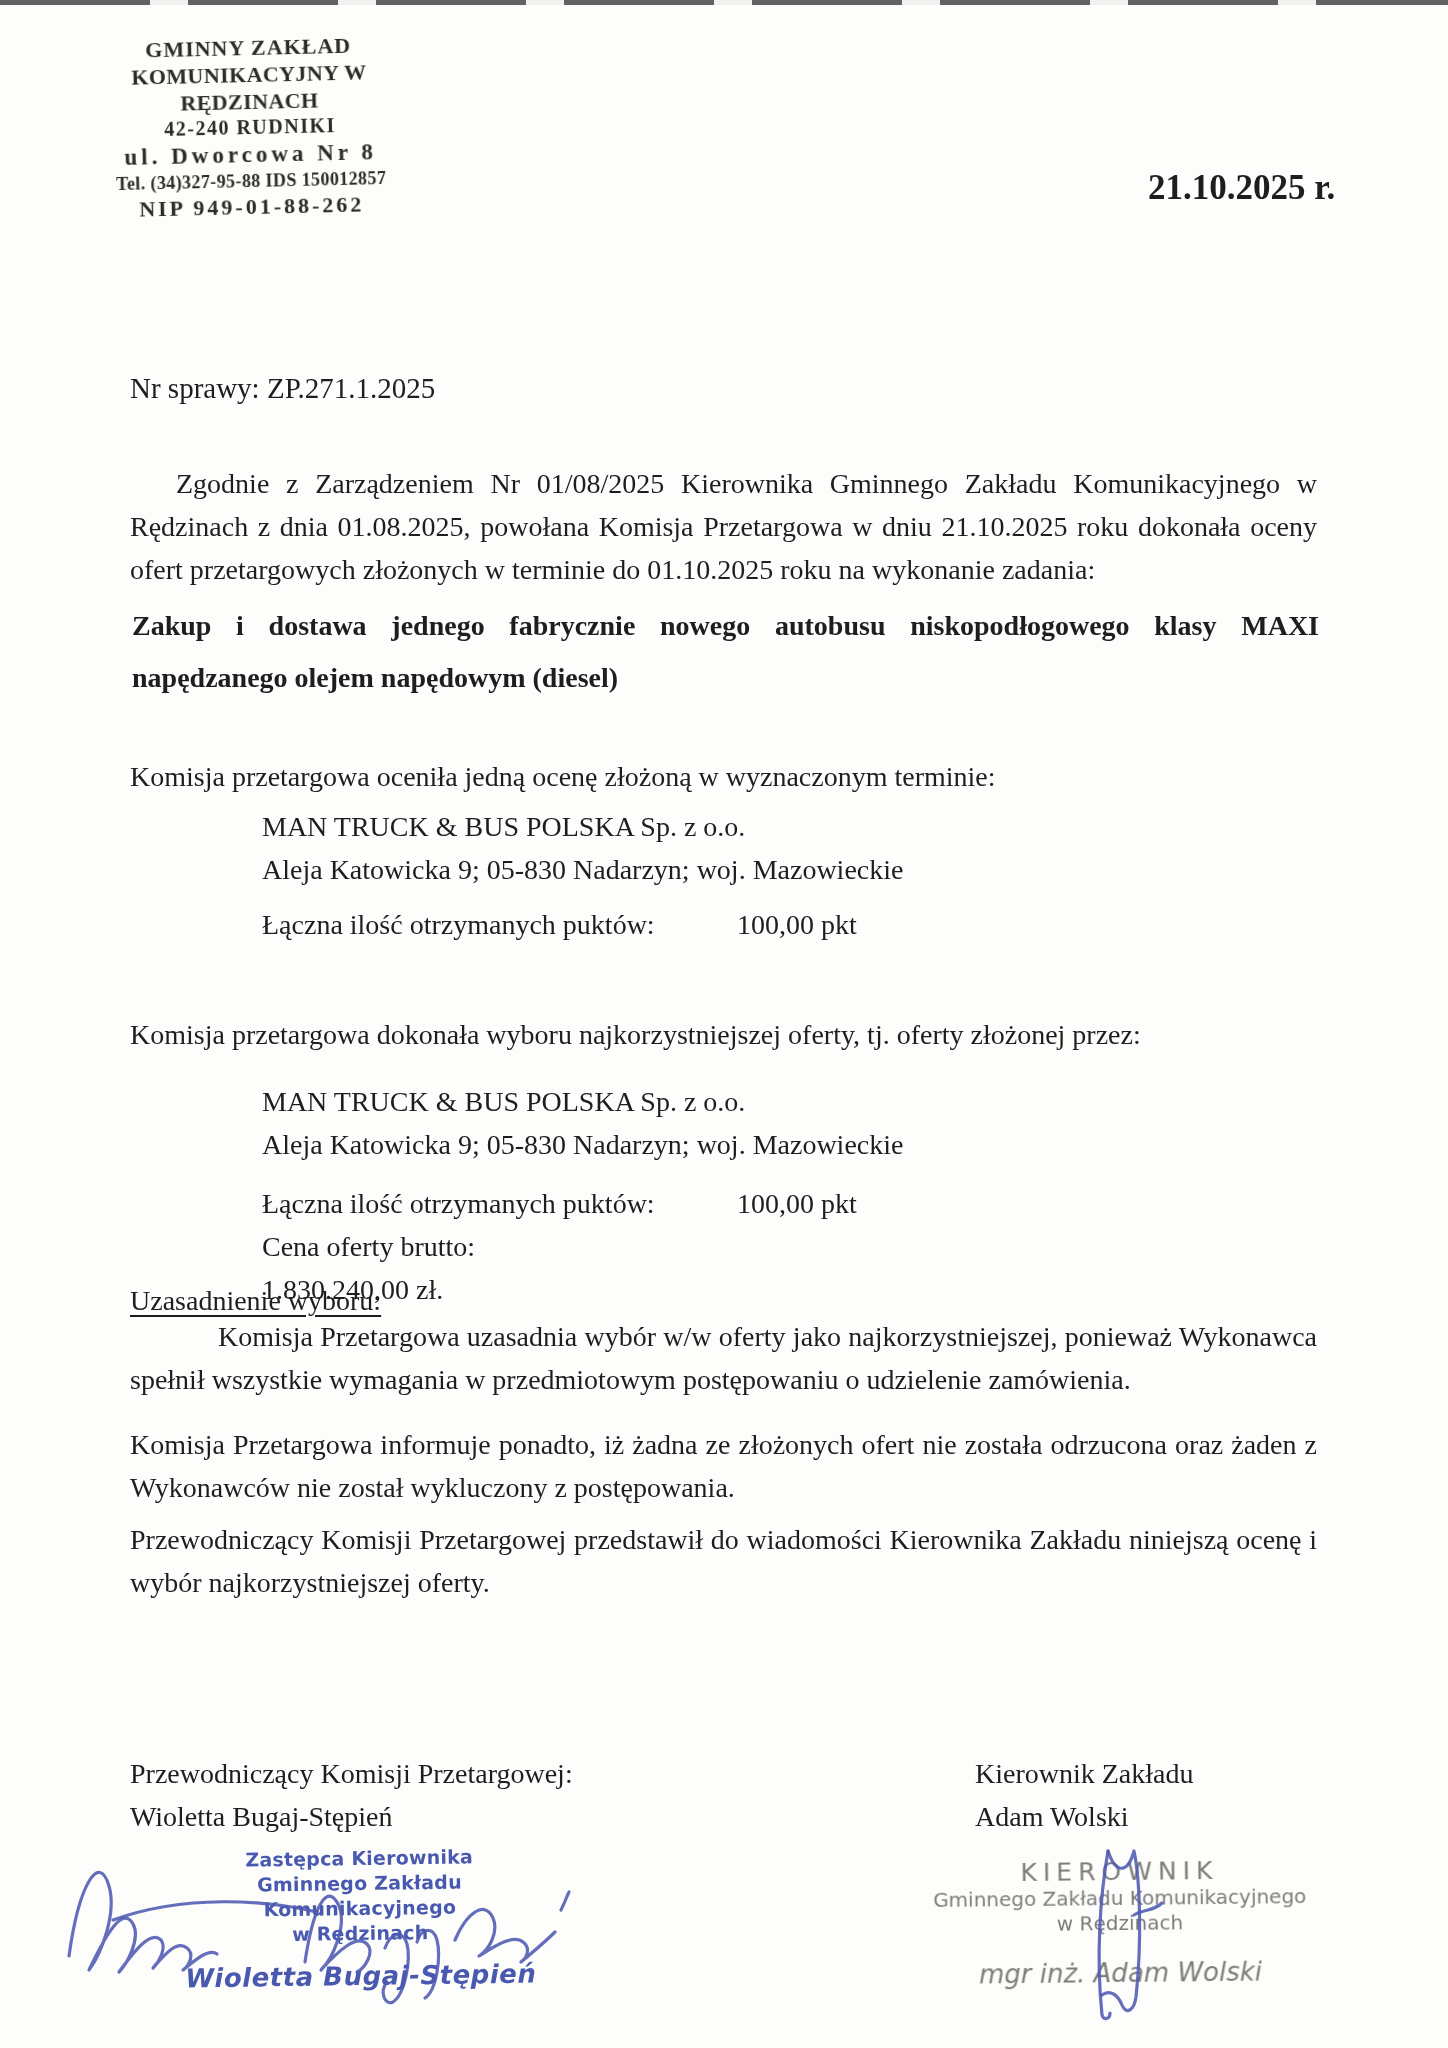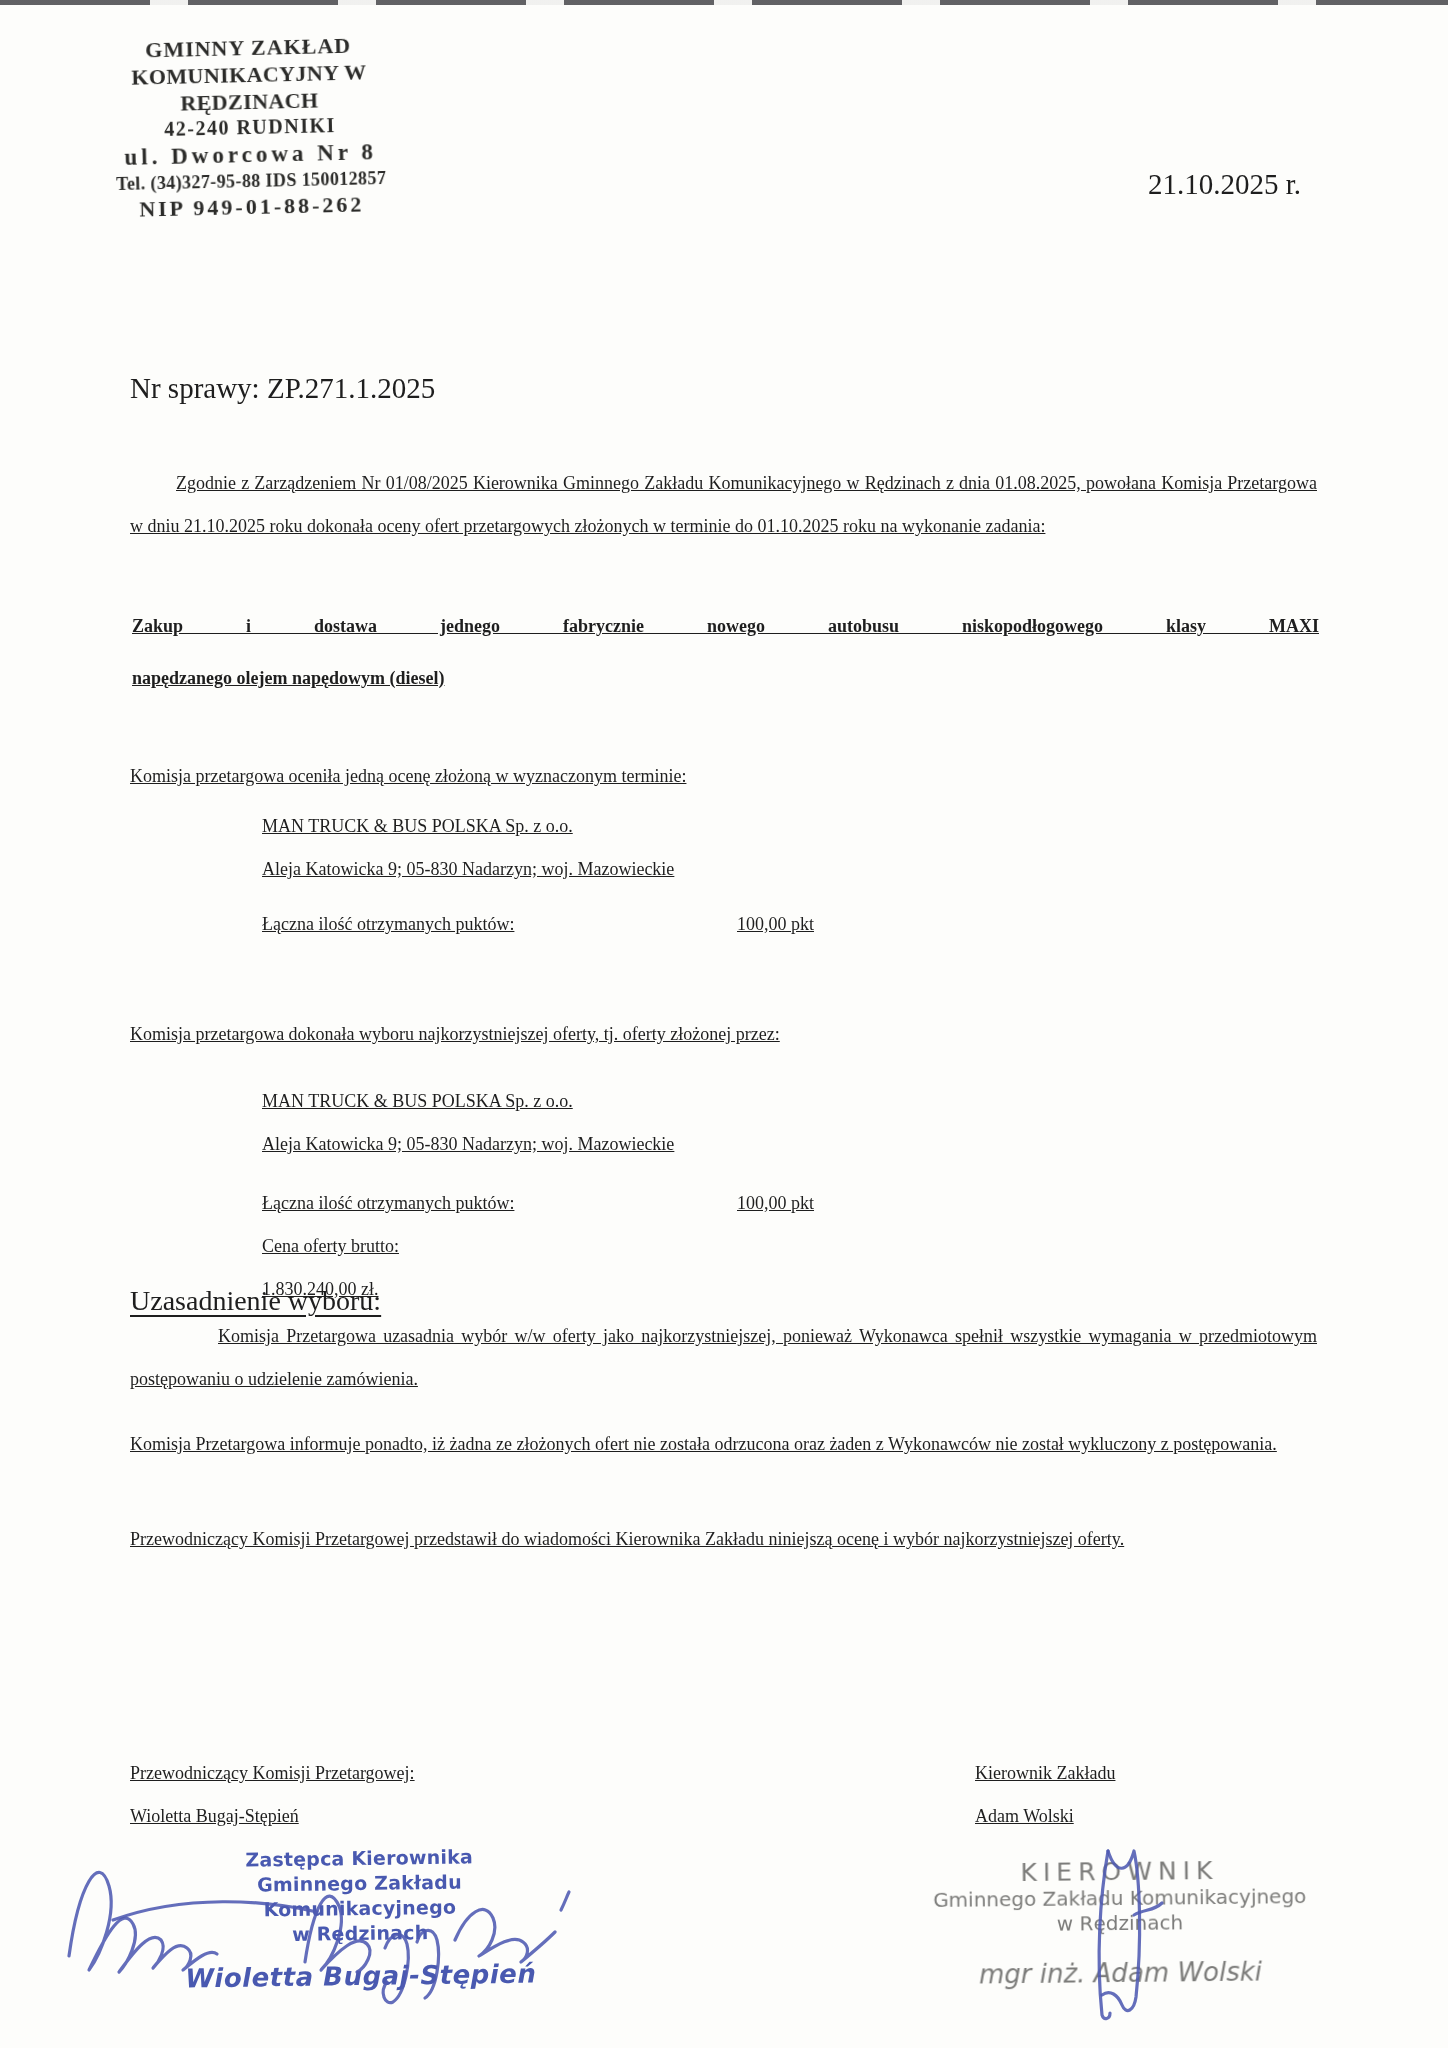--- a/index.html
+++ b/index.html
@@ -12,25 +12,25 @@
   
   .hstamp{left:80px;top:34px;width:340px;text-align:center;color:#2b2b29;
     transform:rotate(-1.3deg);filter:blur(.3px);}
   .hs1{font-size:22px;font-weight:bold;letter-spacing:1px;line-height:27px;}
   .hs2{font-size:22px;font-weight:bold;letter-spacing:.4px;line-height:27px;}
   .hs3{font-size:20px;font-weight:bold;letter-spacing:1.5px;line-height:25px;}
   .hs4{font-size:23px;font-weight:bold;letter-spacing:4px;line-height:29px;}
   .hs5{font-size:18px;font-weight:bold;letter-spacing:.4px;line-height:24px;}
   .hs6{font-size:22px;font-weight:bold;letter-spacing:3px;line-height:27px;}
 
-  .date{top:168px;left:1148px;font-size:29px;font-weight:normal;}
+  .date{top:168px;left:1148px;font-size:35px;font-weight:bold;}
   .title{top:250px;left:130px;width:1187px;text-align:center;font-size:31px;font-weight:bold;letter-spacing:.3px;}
   .case{top:372px;left:130px;font-size:29px;}
 
-  .body-text{font-size:18px;line-height:43px;text-decoration:underline;}
+  .body-text{font-size:28px;line-height:43px;}
   .p-intro{top:462px;left:130px;width:1187px;text-align:justify;text-indent:46px;}
   .p-task{top:600px;left:132px;width:1187px;font-weight:bold;}
   .task-l1{text-align:justify;text-align-last:justify;line-height:52px;}
   .task-l2{line-height:52px;}
   .p-eval{top:755px;left:130px;width:1187px;}
   .p-sel{top:1013px;left:130px;width:1187px;}
   .offer{left:262px;width:1100px;}
   .o1{top:805px;}
   .o2{top:1080px;}
   .pts-row{display:flex;}

